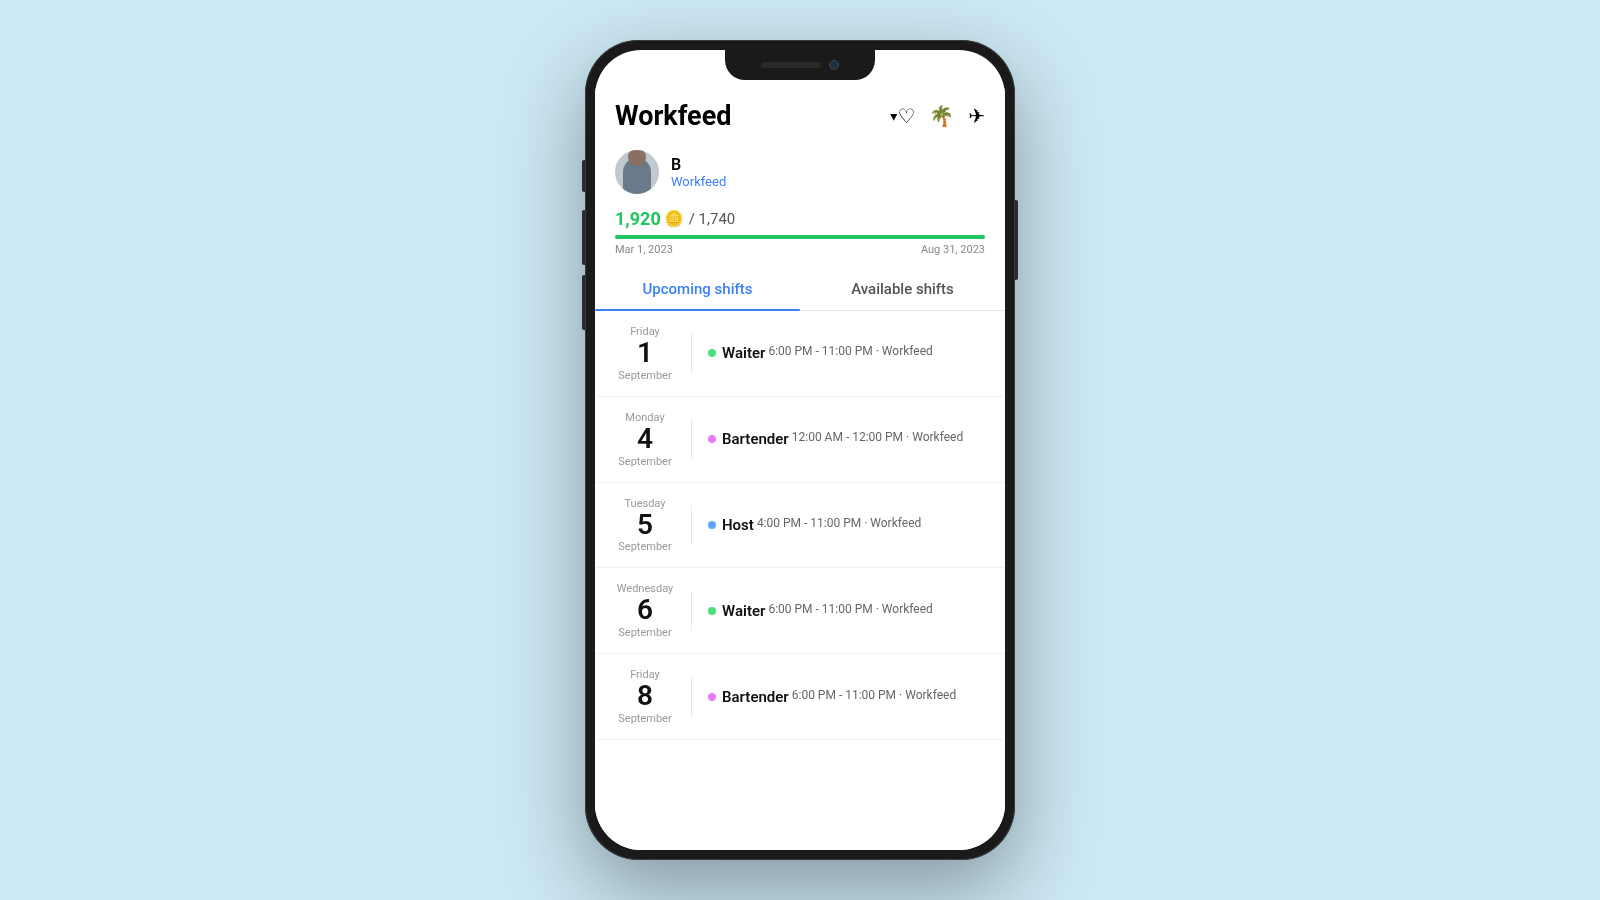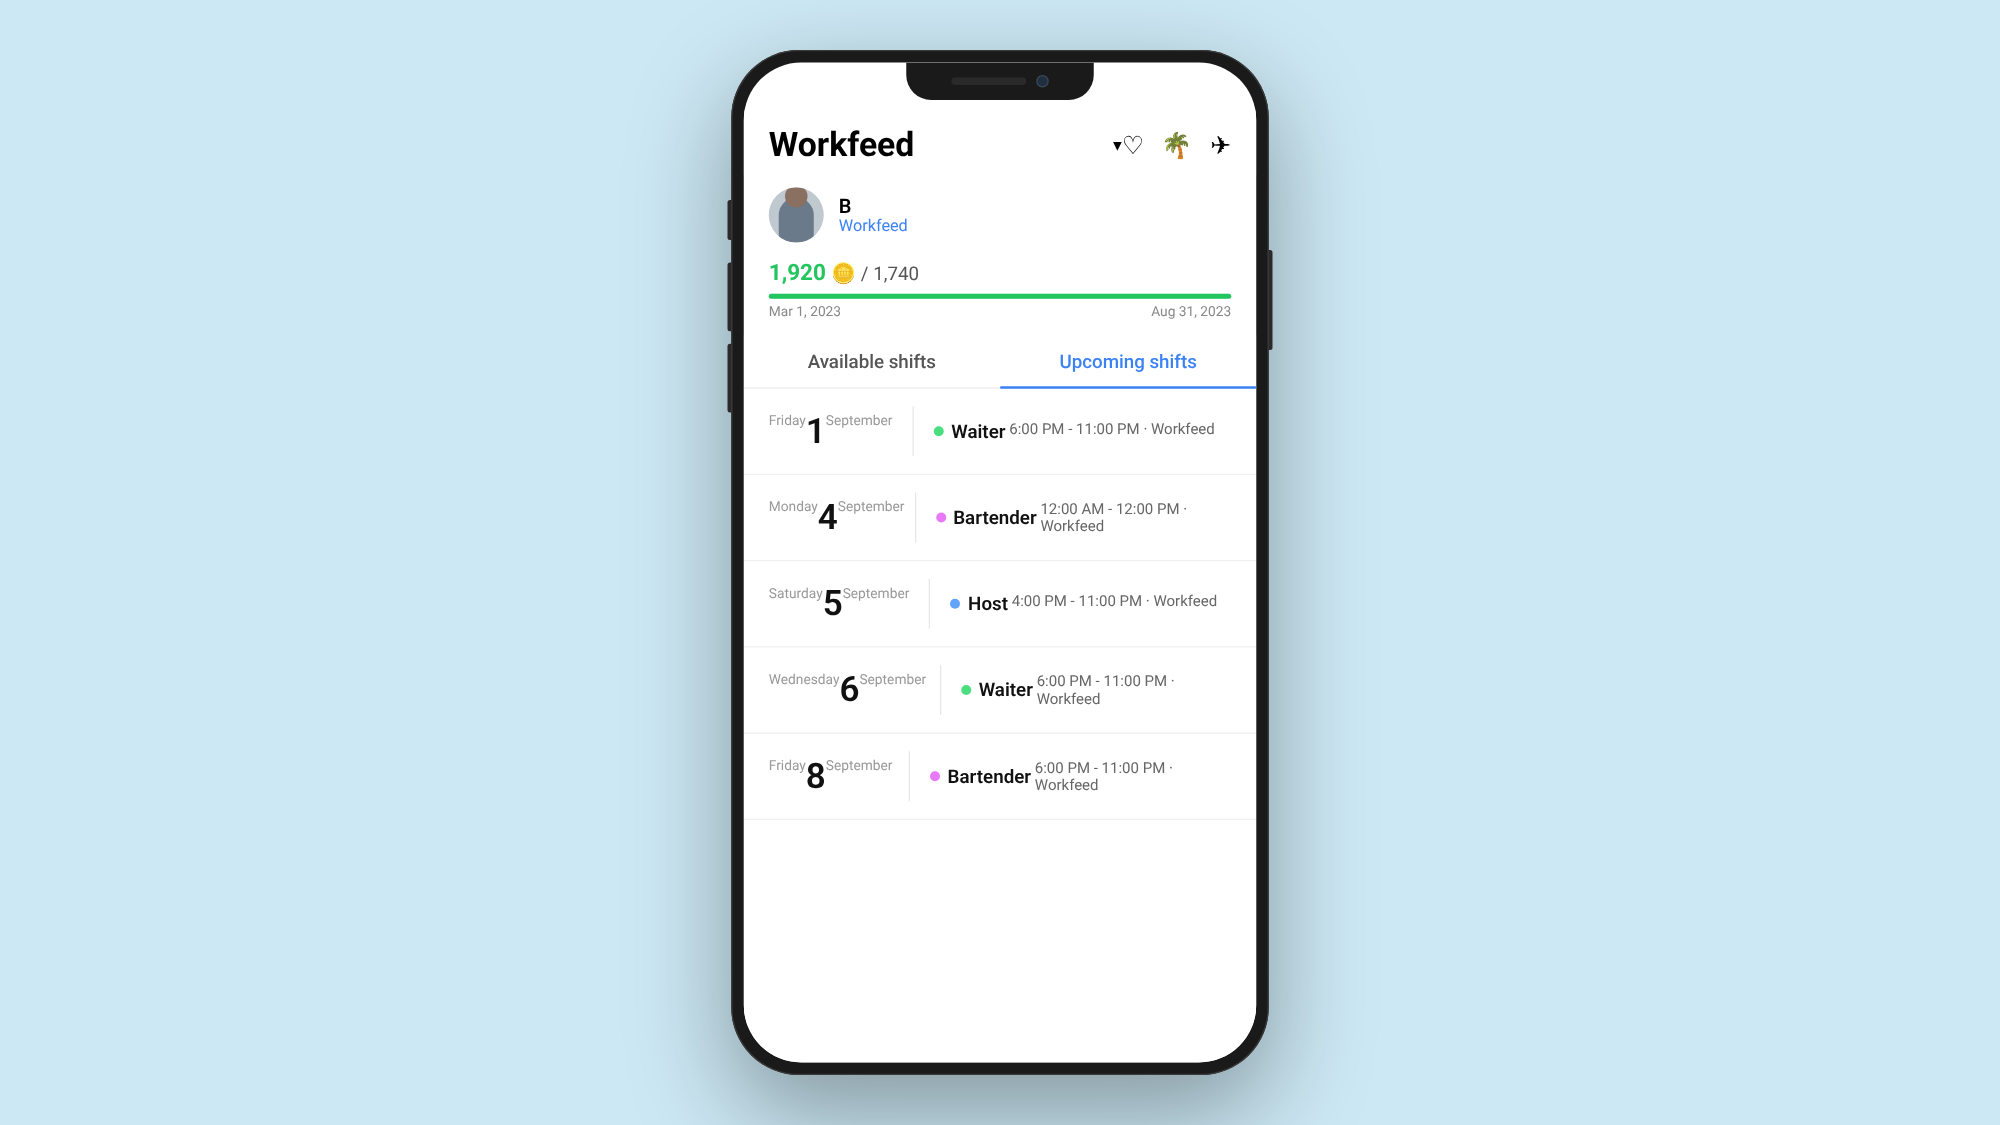--- a/index.html
+++ b/index.html
@@ -271,22 +271,22 @@
     }
     .shift-item {
       display: flex;
       align-items: center;
       padding: 14px 20px;
       border-bottom: 1px solid #f0f0f0;
       gap: 16px;
     }
     .shift-date {
       display: flex;
-      flex-direction: row;
-      align-items: flex-start;
+      flex-direction: column;
+      align-items: center;
       min-width: 60px;
     }
     .shift-day-name {
       font-size: 11px;
       color: #999;
     }
     .shift-day-num {
       font-size: 28px;
       font-weight: 600;
       color: #111;
@@ -374,22 +374,22 @@
         <div class="progress-bar-container">
           <div class="progress-bar-fill" style="width: 100%"></div>
         </div>
         <div class="score-dates">
           <span class="score-date">Mar 1, 2023</span>
           <span class="score-date">Aug 31, 2023</span>
         </div>
       </div>
 
       <div class="tabs">
+        <div class="tab active">Upcoming shifts</div>
         <div class="tab">Available shifts</div>
-        <div class="tab active">Upcoming shifts</div>
       </div>
 
       <div class="shifts-list" id="shifts-container">
       <div class="shift-item">
       <div class="shift-date">
         <span class="shift-day-name">Friday</span>
         <span class="shift-day-num">1</span>
         <span class="shift-month">September</span>
       </div>
       <div class="shift-divider"></div>
@@ -411,21 +411,21 @@
       <div class="shift-info">
         <div class="shift-role">
           <div class="shift-dot" style="background:#e879f9"></div>
           <span>Bartender</span>
         </div>
         <span class="shift-time">12:00 AM - 12:00 PM · Workfeed</span>
       </div>
     </div>
           <div class="shift-item">
       <div class="shift-date">
-        <span class="shift-day-name">Saturday</span>
+        <span class="shift-day-name">Tuesday</span>
         <span class="shift-day-num">5</span>
         <span class="shift-month">September</span>
       </div>
       <div class="shift-divider"></div>
       <div class="shift-info">
         <div class="shift-role">
           <div class="shift-dot" style="background:#60a5fa"></div>
           <span>Host</span>
         </div>
         <span class="shift-time">4:00 PM - 11:00 PM · Workfeed</span>

